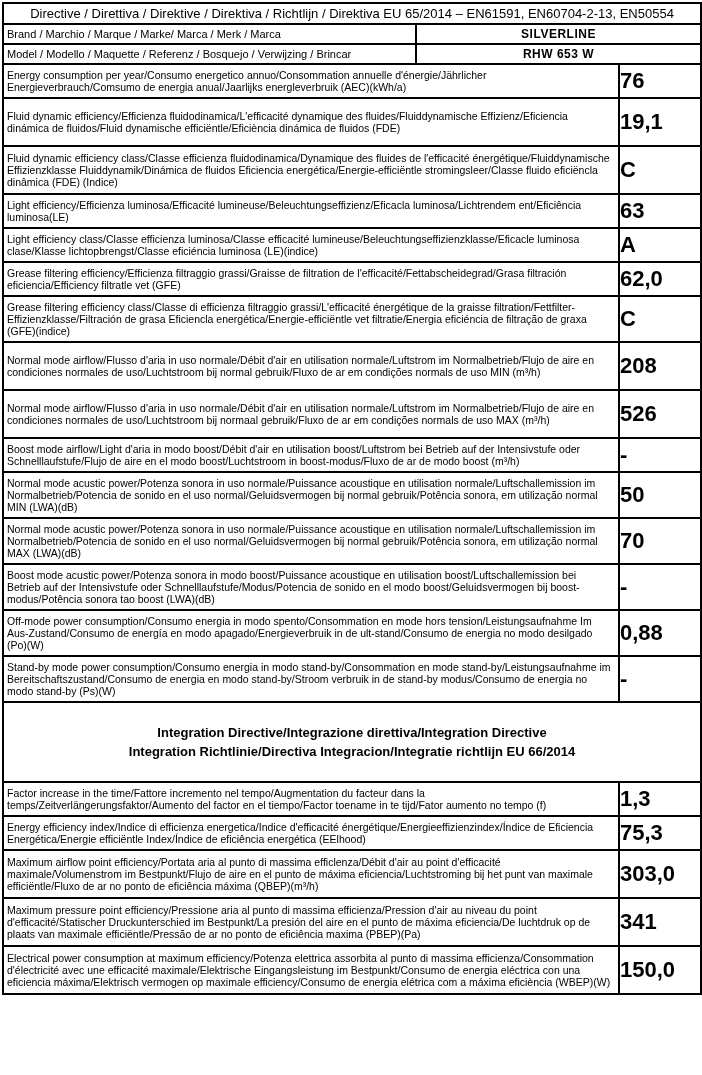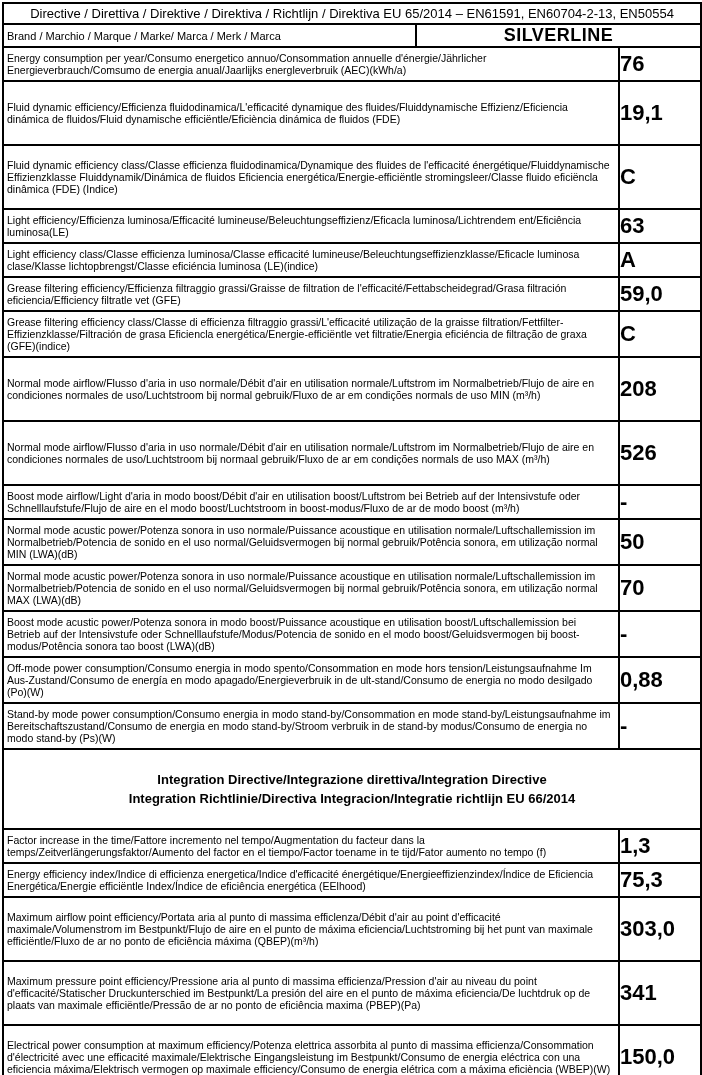--- a/index.html
+++ b/index.html
@@ -30,36 +30,36 @@
     font-weight: 400;
   }
   td.id-label {
     font-size: 11px;
     padding: 3px 8px 3px 3px;
     height: 20px;
   }
   td.id-value {
     text-align: center;
     font-weight: 700;
-    font-size: 18px;
+    font-size: 12px;
     letter-spacing: 0.5px;
   }
   td.row-label {
     font-size: 10.5px;
     line-height: 12px;
     padding: 4px 6px 4px 3px;
     height: 30px;
     border-radius: 9px;
   }
   td.row-value {
     text-align: left;
     font-weight: 700;
     font-size: 22px;
   }
-  tr.spacious td.row-label { height: 64px; }
+  tr.spacious td.row-label { height: 48px; }
   td.section-title {
     text-align: center;
     font-weight: 700;
     font-size: 13px;
     line-height: 19px;
     padding: 20px 4px;
   }
 </style>
 </head>
 <body>
@@ -71,20 +71,24 @@
       <col class="c3">
     </colgroup>
   <tbody>
     <tr>
       <td class="directive" colspan="3">Directive / Direttiva / Direktive / Direktiva / Richtlijn / Direktiva EU 65/2014 – EN61591, EN60704-2-13, EN50554</td>
     </tr>
     <tr>
       <td class="id-label">Brand / Marchio /  Marque / Marke/ Marca / Merk / Marca</td>
       <td class="id-value" colspan="2">SILVERLINE</td>
     </tr>
+    <tr>
+      <td class="id-label">Model / Modello / Maquette / Referenz / Bosquejo / Verwijzing / Brincar</td>
+      <td class="id-value" colspan="2">RHW 653 W</td>
+    </tr>
   </tbody>
   <tbody id="rows-section1">
       <tr>
         <td class="row-label" colspan="2">Energy consumption per year/Consumo energetico annuo/Consommation annuelle d'énergie/Jährlicher Energieverbrauch/Comsumo de energia anual/Jaarlijks energleverbruik  (AEC)(kWh/a)</td>
         <td class="row-value">76</td>
       </tr>
       <tr class="spacious">
         <td class="row-label" colspan="2">Fluid dynamic efficiency/Efficienza fluidodinamica/L'efficacité dynamique des fluides/Fluiddynamische Effizienz/Eficiencia dinámica de fluidos/Fluid dynamische efficiëntle/Eficiència dinámica de fluidos (FDE)</td>
         <td class="row-value">19,1</td>
       </tr>
@@ -95,24 +99,24 @@
       <tr>
         <td class="row-label" colspan="2">Light efficiency/Efficienza luminosa/Efficacité lumineuse/Beleuchtungseffizienz/Eficacla luminosa/Lichtrendem ent/Eficiência luminosa(LE)</td>
         <td class="row-value">63</td>
       </tr>
       <tr>
         <td class="row-label" colspan="2">Light efficiency class/Classe efficienza luminosa/Classe efficacité lumineuse/Beleuchtungseffizienzklasse/Eficacle luminosa clase/Klasse lichtopbrengst/Classe eficiéncia luminosa (LE)(indice)</td>
         <td class="row-value">A</td>
       </tr>
       <tr>
         <td class="row-label" colspan="2">Grease filtering efficiency/Efficienza filtraggio grassi/Graisse de filtration de l'efficacité/Fettabscheidegrad/Grasa filtración eficiencia/Efficiency filtratle vet (GFE)</td>
-        <td class="row-value">59,0</td>
+        <td class="row-value">62,0</td>
       </tr>
       <tr>
-        <td class="row-label" colspan="2">Grease filtering efficiency class/Classe di efficienza filtraggio grassi/L'efficacité utilização de la graisse filtration/Fettfilter-Effizienzklasse/Filtración de grasa Eficiencla energética/Energie-efficiëntle vet filtratie/Energia eficiéncia de filtração de graxa (GFE)(indice)</td>
+        <td class="row-label" colspan="2">Grease filtering efficiency class/Classe di efficienza filtraggio grassi/L'efficacité énergétique de la graisse filtration/Fettfilter-Effizienzklasse/Filtración de grasa Eficiencla energética/Energie-efficiëntle vet filtratie/Energia eficiéncia de filtração de graxa (GFE)(indice)</td>
         <td class="row-value">C</td>
       </tr>
       <tr class="spacious">
         <td class="row-label" colspan="2">Normal mode airflow/Flusso d'aria in uso normale/Débit d'air en utilisation normale/Luftstrom im Normalbetrieb/Flujo de aire en condiciones normales de uso/Luchtstroom bij normal gebruik/Fluxo de ar  em condições normals de uso MIN (m³/h)</td>
         <td class="row-value">208</td>
       </tr>
       <tr class="spacious">
         <td class="row-label" colspan="2">Normal mode airflow/Flusso d'aria in uso normale/Débit d'air en utilisation normale/Luftstrom im Normalbetrieb/Flujo de aire en condiciones normales de uso/Luchtstroom bij normaal gebruik/Fluxo de ar em condições normals de uso MAX (m³/h)</td>
         <td class="row-value">526</td>
       </tr>

